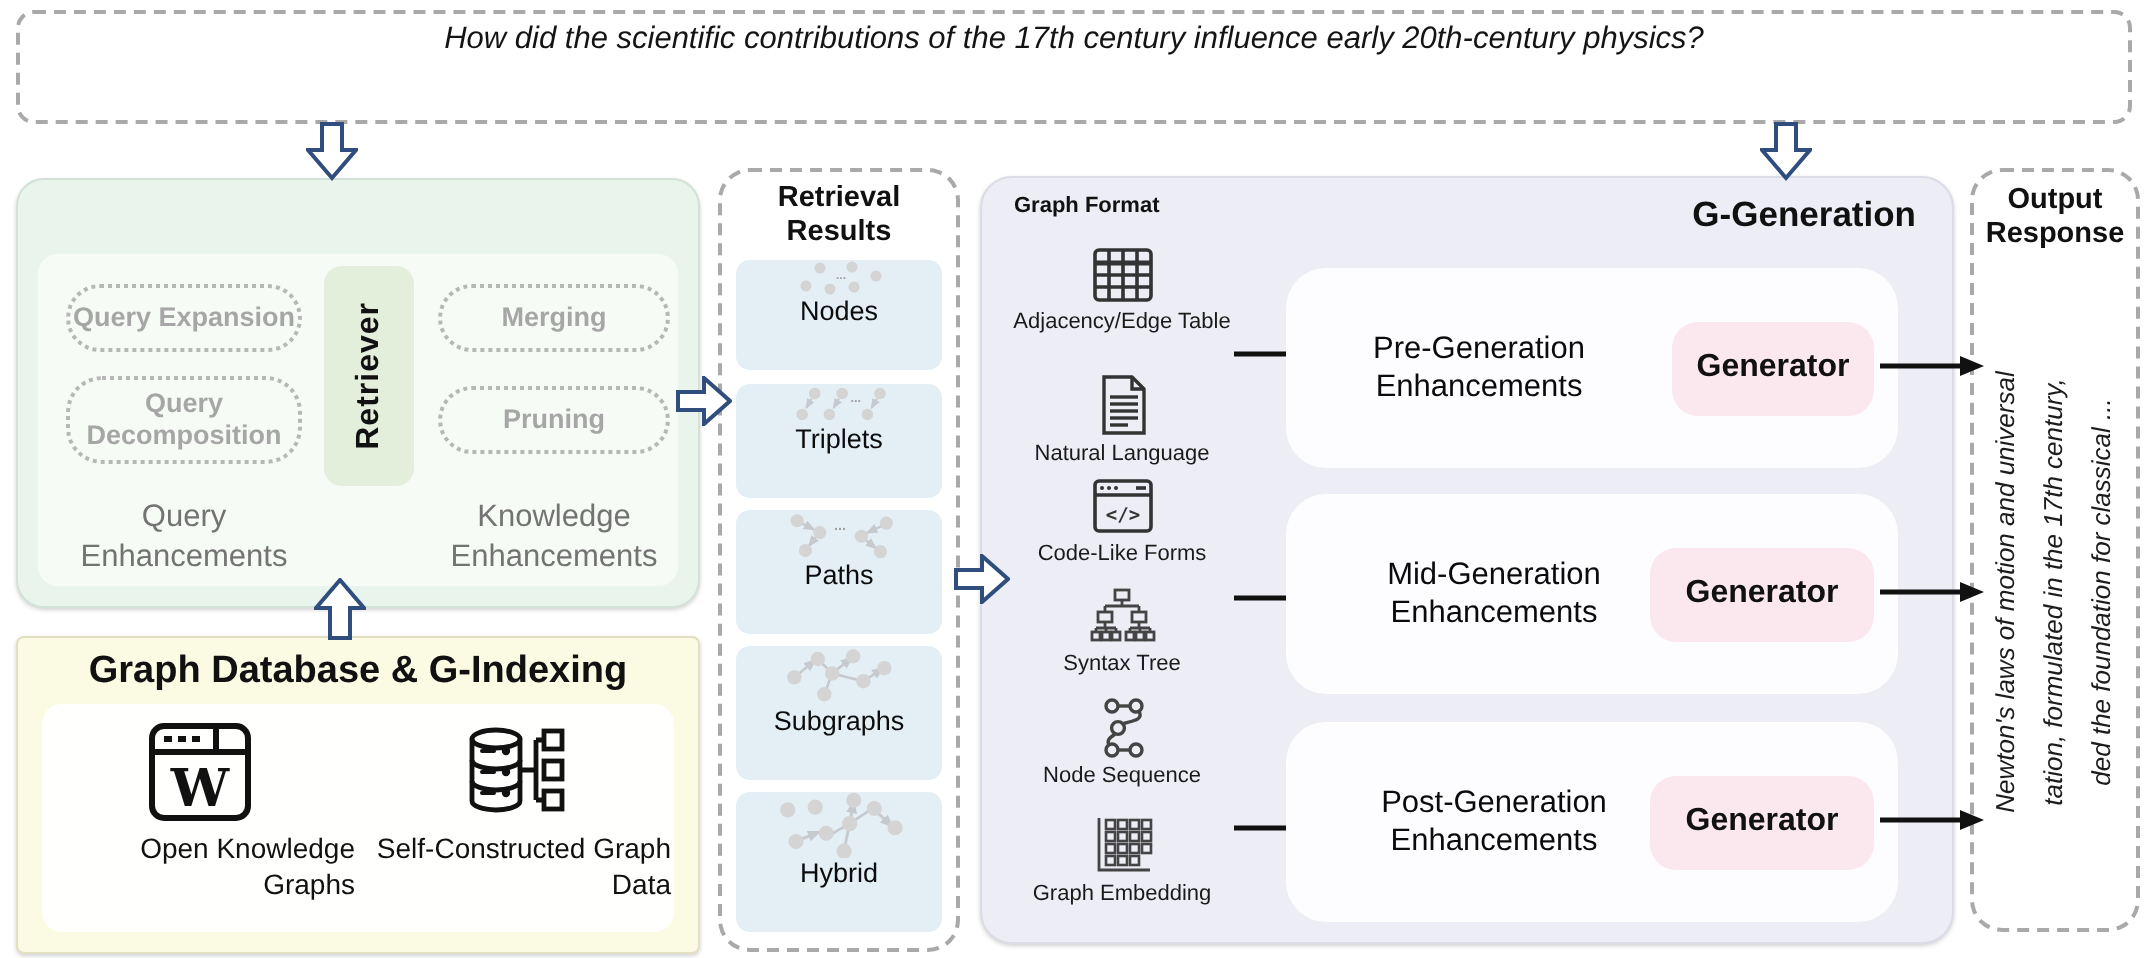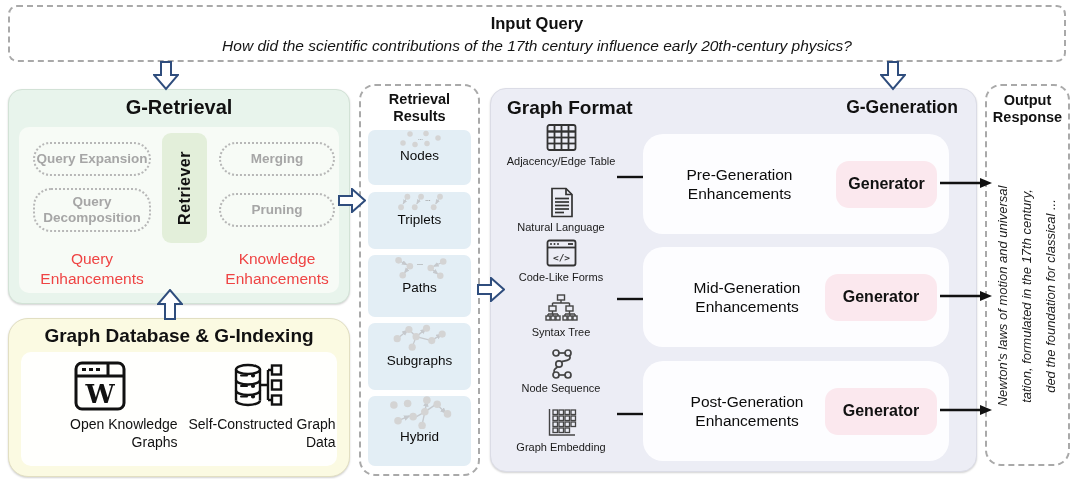--- a/index.html
+++ b/index.html
@@ -22,27 +22,27 @@
   #gr-inner{left:10px;top:37px;width:320px;height:166px;background:#f7fbf6;border-radius:10px;}
   .pill{border:2.5px dotted #b7b7b7;border-radius:18px;color:#a6a6a6;font-weight:bold;font-size:13.5px;
     display:flex;align-items:center;justify-content:center;text-align:center;line-height:1.15;box-sizing:border-box;}
   #pill-qe{left:14px;top:15px;width:118px;height:34px;}
   #pill-qd{left:14px;top:61px;width:118px;height:44px;}
   #pill-merging{left:200px;top:15px;width:116px;height:34px;}
   #pill-pruning{left:200px;top:66px;width:116px;height:34px;}
   #retriever{left:143px;top:6px;width:45px;height:110px;background:#e3efda;border-radius:9px;
     display:flex;align-items:center;justify-content:center;}
   #retriever span{writing-mode:vertical-rl;transform:rotate(180deg);font-weight:bold;font-size:16px;letter-spacing:.5px;}
-  .group-label{top:122px;text-align:center;font-size:15.5px;line-height:1.3;color:#ef4444;}
+  .group-label{top:122px;text-align:center;font-size:15.5px;line-height:1.3;color:#737373;}
   #label-qe{left:4px;width:138px;}
   #label-ke{left:194px;width:128px;}
 
   
   #graph-db{left:8px;top:318px;width:340px;height:157px;background:#fbfae2;border:1px solid #e2dfc2;
-    border-radius:20px;box-shadow:0 1px 2px rgba(0,0,0,.18);}
+    border-radius:4px;box-shadow:0 1px 2px rgba(0,0,0,.18);}
   #graph-db .db-title{margin-top:6px;text-align:center;font-weight:bold;font-size:19px;}
   #db-inner{left:12px;top:33px;width:316px;height:114px;background:#fffffd;border-radius:10px;
     display:flex;justify-content:space-around;align-items:flex-start;padding-top:8px;box-sizing:border-box;}
   .db-col{width:155px;display:flex;flex-direction:column;align-items:center;}
   .db-label{margin-top:4px;font-size:14px;text-align:right;line-height:1.25;}
 
   
   #retrieval-results{left:359px;top:84px;width:121px;height:392px;border-radius:16px;}
   #retrieval-results .rr-title{margin:5px auto 0;width:80px;text-align:center;font-weight:bold;font-size:14.5px;line-height:1.2;}
   .rr-item{left:7px;width:103px;background:#e3eef5;border-radius:7px;display:flex;flex-direction:column;
@@ -50,21 +50,21 @@
   .rr-label{font-size:13.5px;color:#0c0c0c;padding-bottom:22px;}
   #rr-nodes{top:44px;height:55px;}
   #rr-triplets{top:106px;height:57px;}
   #rr-paths{top:169px;height:62px;}
   #rr-subgraphs{top:237px;height:67px;}
   #rr-hybrid{top:310px;height:70px;}
 
   
   #graph-format{left:490px;top:88px;width:485px;height:382px;background:#ecedf5;border:1px solid #dbdce6;
     border-radius:16px;box-shadow:0 1px 2px rgba(0,0,0,.18);}
-  #gf-title{left:16px;top:8px;font-weight:bold;font-size:19px;text-align:right;}
+  #gf-title{left:16px;top:8px;font-weight:bold;font-size:11px;text-align:right;}
   #gg-title{right:18px;top:8px;font-weight:bold;font-size:17.5px;}
   .fmt-block{left:0;width:140px;display:flex;flex-direction:column;align-items:center;}
   .fmt-label{margin-top:3px;font-size:11px;color:#1a1a1a;}
   #fmt-table{top:34px;} #fmt-doc{top:98px;} #fmt-code{top:149px;}
   #fmt-tree{top:205px;} #fmt-seq{top:259px;} #fmt-matrix{top:318px;}
   .stage-box{left:152px;width:306px;height:100px;background:#fdfdff;border-radius:20px;
     display:flex;align-items:center;padding:0 12px 0 28px;box-sizing:border-box;}
   #stage-pre{top:45px;gap:28px;} #stage-mid{top:158px;} #stage-post{top:272px;}
   .stage-label{width:152px;text-align:center;font-size:15.5px;line-height:1.25;color:#0b0b0b;}
   .generator{margin-left:auto;width:112px;height:47px;background:#fbe8ee;border-radius:13px;
@@ -82,33 +82,31 @@
 
   .z{z-index:10;}
   svg{display:block;}
 </style>
 </head>
 <body>
 
 <div id="stage">
 
   <div id="input-query" class="abs dashed">
-    <div class="iq-title">Input Query</div>
     <div class="iq-text">How did the scientific contributions of the 17th century influence early 20th-century physics?</div>
   </div>
 
   <svg class="abs z" style="left:153px;top:61px;" width="26" height="30" viewBox="0 0 26 30">
     <polygon points="8,1 18,1 18,14 25,14 13,28 1,14 8,14" fill="#fff" stroke="#2f4d7d" stroke-width="2"></polygon>
   </svg>
   <svg class="abs z" style="left:880px;top:61px;" width="26" height="30" viewBox="0 0 26 30">
     <polygon points="8,1 18,1 18,14 25,14 13,28 1,14 8,14" fill="#fff" stroke="#2f4d7d" stroke-width="2"></polygon>
   </svg>
 
   <div id="g-retrieval" class="abs">
-    <div class="gr-title">G-Retrieval</div>
     <div id="gr-inner" class="abs">
       <div id="pill-qd" class="abs pill">Query Decomposition</div>
       <div id="pill-qe" class="abs pill">Query Expansion</div>
       <div id="retriever" class="abs">
         <span>Retriever</span>
       </div>
       <div id="pill-merging" class="abs pill">Merging</div>
       <div id="pill-pruning" class="abs pill">Pruning</div>
       <div id="label-qe" class="abs group-label">Query Enhancements</div>
       <div id="label-ke" class="abs group-label">Knowledge Enhancements</div>

